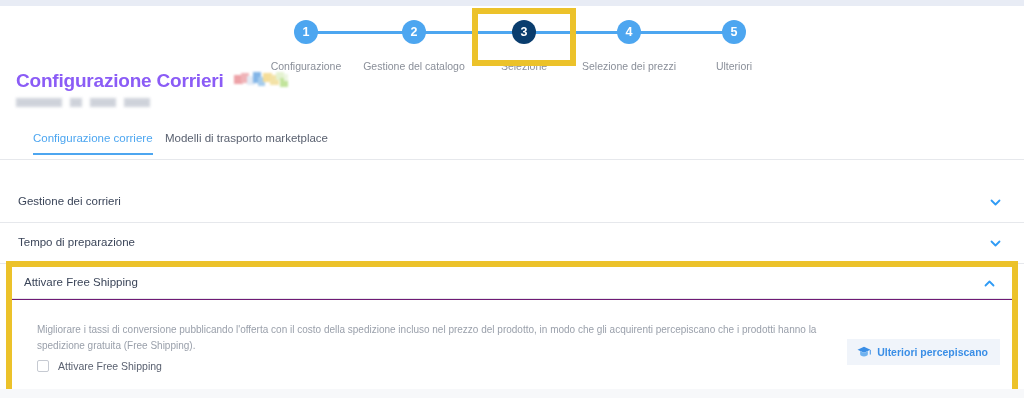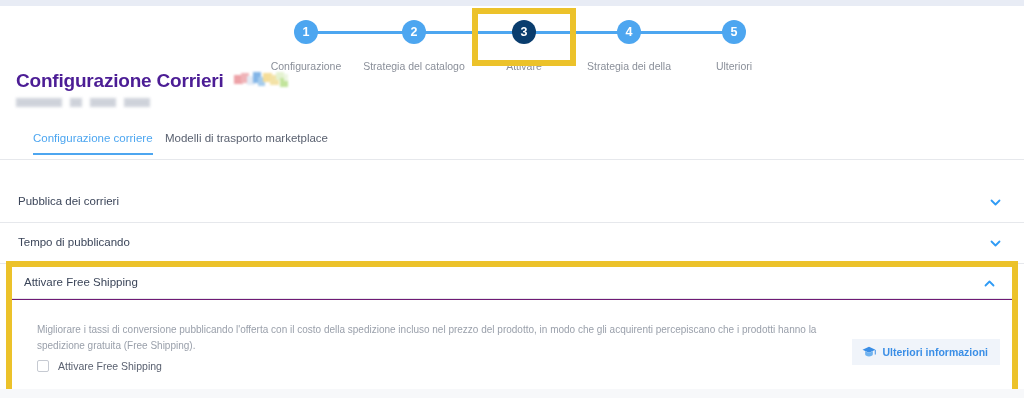--- a/index.html
+++ b/index.html
@@ -83,21 +83,21 @@
     position: absolute;
     top: 70px;
     left: 16px;
     display: flex;
     align-items: center;
     gap: 10px;
   }
   .page-title {
     font-size: 19px;
     font-weight: bold;
-    color: #4c1d95;
+    color: #8b5cf6;
     letter-spacing: -0.2px;
   }
   .blur-logo {
     width: 54px;
     height: 19px;
     position: relative;
     overflow: hidden;
     opacity: .75;
     filter: blur(1.2px);
   }
@@ -284,31 +284,31 @@
   <div class="step-line" style="left:524px; width:105px;"></div>
   <div class="step-line" style="left:629px; width:105px;"></div>
 
   <div class="step" style="left:241px;">
     <div class="step-circle">1</div>
     <div class="step-label">Configurazione</div>
   </div>
 
   <div class="step" style="left:349px;">
     <div class="step-circle">2</div>
-    <div class="step-label">Strategia del catalogo</div>
+    <div class="step-label">Gestione del catalogo</div>
   </div>
 
   <div class="step active" style="left:459px;">
     <div class="step-circle">3</div>
-    <div class="step-label">Attivare</div>
+    <div class="step-label">Selezione</div>
   </div>
 
   <div class="step" style="left:564px;">
     <div class="step-circle">4</div>
-    <div class="step-label">Strategia dei della</div>
+    <div class="step-label">Selezione dei prezzi</div>
   </div>
 
   <div class="step" style="left:669px;">
     <div class="step-circle">5</div>
     <div class="step-label">Ulteriori</div>
   </div>
 </div>
 
 <div class="highlight-step-box"></div>
 
@@ -334,30 +334,30 @@
   <span class="sb3"></span>
   <span class="sb4"></span>
 </div>
 
 <div class="tabs">
   <div class="tab tab-1">Configurazione corriere</div>
   <div class="tab tab-2">Modelli di trasporto marketplace</div>
 </div>
 
 <div class="acc-row row-sel">
-  <div class="acc-title">Pubblica dei corrieri</div>
+  <div class="acc-title">Gestione dei corrieri</div>
   <div class="chev">
     <svg width="13" height="13" viewBox="0 0 13 13">
       <polyline points="2.5,4.5 6.5,8.5 10.5,4.5" fill="none" stroke="#2f9bf5" stroke-width="1.8" stroke-linecap="round" stroke-linejoin="round"></polyline>
     </svg>
   </div>
 </div>
 
 <div class="acc-row row-prep">
-  <div class="acc-title">Tempo di pubblicando</div>
+  <div class="acc-title">Tempo di preparazione</div>
   <div class="chev">
     <svg width="13" height="13" viewBox="0 0 13 13">
       <polyline points="2.5,4.5 6.5,8.5 10.5,4.5" fill="none" stroke="#2f9bf5" stroke-width="1.8" stroke-linecap="round" stroke-linejoin="round"></polyline>
     </svg>
   </div>
 </div>
 
 <div class="fs-highlight">
 
   <div class="fs-header">
@@ -374,21 +374,21 @@
     <div class="fs-desc">Migliorare i tassi di conversione pubblicando l'offerta con il costo della spedizione incluso nel prezzo del prodotto, in modo che gli acquirenti percepiscano che i prodotti hanno la spedizione gratuita (Free Shipping).</div>
 
     <button class="learn-btn">
       <span>
         <svg width="14" height="12" viewBox="0 0 16 13">
           <path d="M8 0.6 L15.4 4 L8 7.4 L0.6 4 Z" fill="#3a8ee6"></path>
           <path d="M3.6 5.4 L3.6 9.1 C3.6 10.6 5.6 11.6 8 11.6 C10.4 11.6 12.4 10.6 12.4 9.1 L12.4 5.4 L8 7.5 Z" fill="#6fb2ef"></path>
           <rect x="14.6" y="4.2" width="1.1" height="5.2" fill="#3a8ee6"></rect>
         </svg>
       </span>
-      <span>Ulteriori informazioni</span>
+      <span>Ulteriori percepiscano</span>
     </button>
 
     <div class="fs-check-row">
       <div class="cbox"></div>
       <div class="cbox-label">Attivare Free Shipping</div>
     </div>
 
   </div>
 </div>
 

